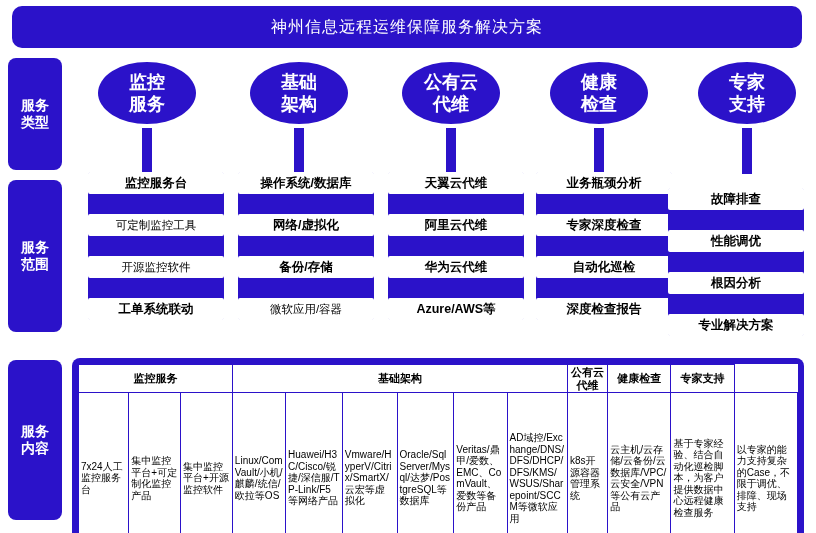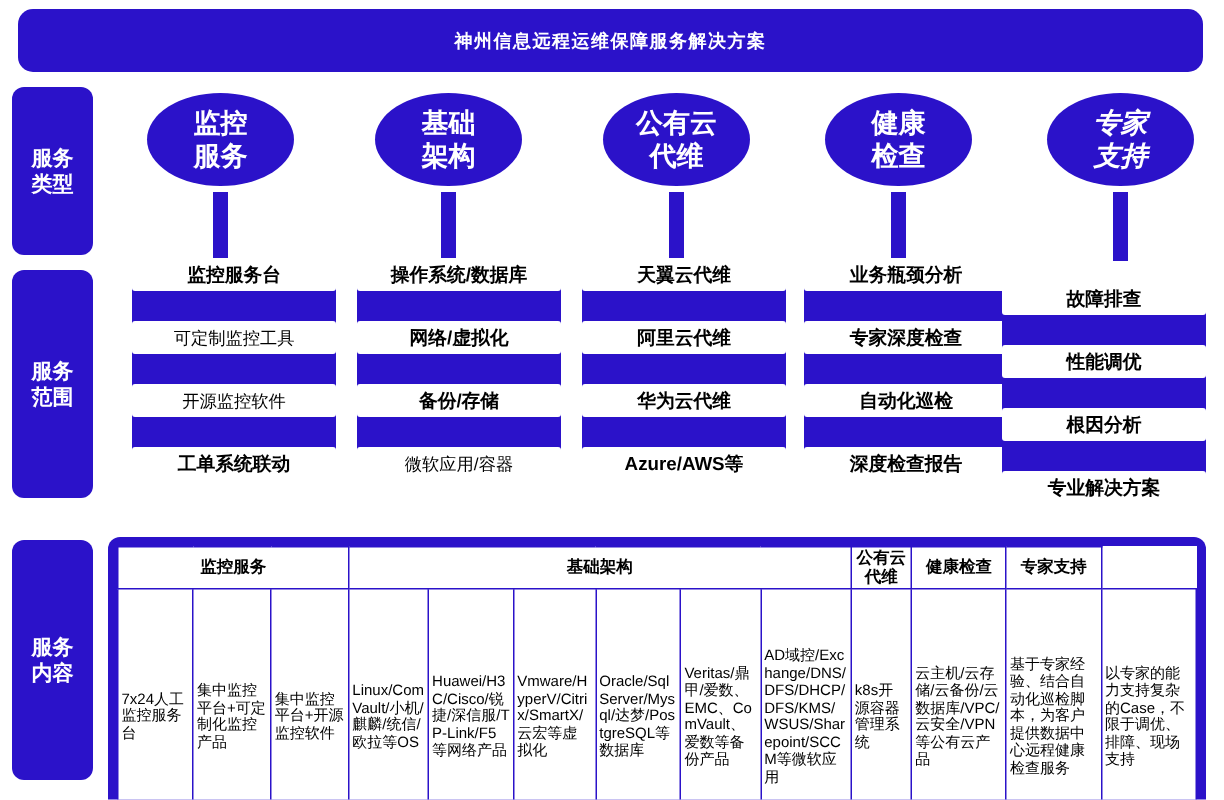--- a/index.html
+++ b/index.html
@@ -9,21 +9,21 @@
     font-family:"Liberation Sans","DejaVu Sans",sans-serif;
     position:relative;
     overflow:hidden;
   }
   .title-bar{
     position:absolute;left:12px;top:6px;width:790px;height:42px;
     background:#2b12c9;border-radius:10px;
     display:flex;align-items:center;justify-content:center;
   }
   .title-bar .t{
-    color:#ffffff;font-size:12px;font-weight:bold;letter-spacing:1px;
+    color:#ffffff;font-size:16px;font-weight:normal;letter-spacing:1px;
   }
   
   .row-label{
     position:absolute;left:8px;width:54px;
     background:#2b12c9;border-radius:8px;
     display:flex;align-items:center;justify-content:center;
     color:#fff;font-weight:bold;font-size:14px;line-height:1.25;text-align:center;
   }
   #lbl-type{top:58px;height:112px;}
   #lbl-scope{top:180px;height:152px;}
@@ -136,21 +136,21 @@
 检查</span>
 </div>
 <div class="arrow-stem" style="left:594px;"></div>
 <div class="scope" style="left:536px;">
   <div class="cell">业务瓶颈分析</div>
   <div class="cell">专家深度检查</div>
   <div class="cell">自动化巡检</div>
   <div class="cell">深度检查报告</div>
 </div>
 
-<div class="ellipse" style="left:698px;font-style:italic;">
+<div class="ellipse" style="left:698px;">
   <span style="white-space:pre-line;">专家
 支持</span>
 </div>
 <div class="arrow-stem" style="left:742px;"></div>
 <div class="scope" style="left:668px;margin-top:16px;">
   <div class="cell">故障排查</div>
   <div class="cell">性能调优</div>
   <div class="cell">根因分析</div>
   <div class="cell">专业解决方案</div>
 </div>

